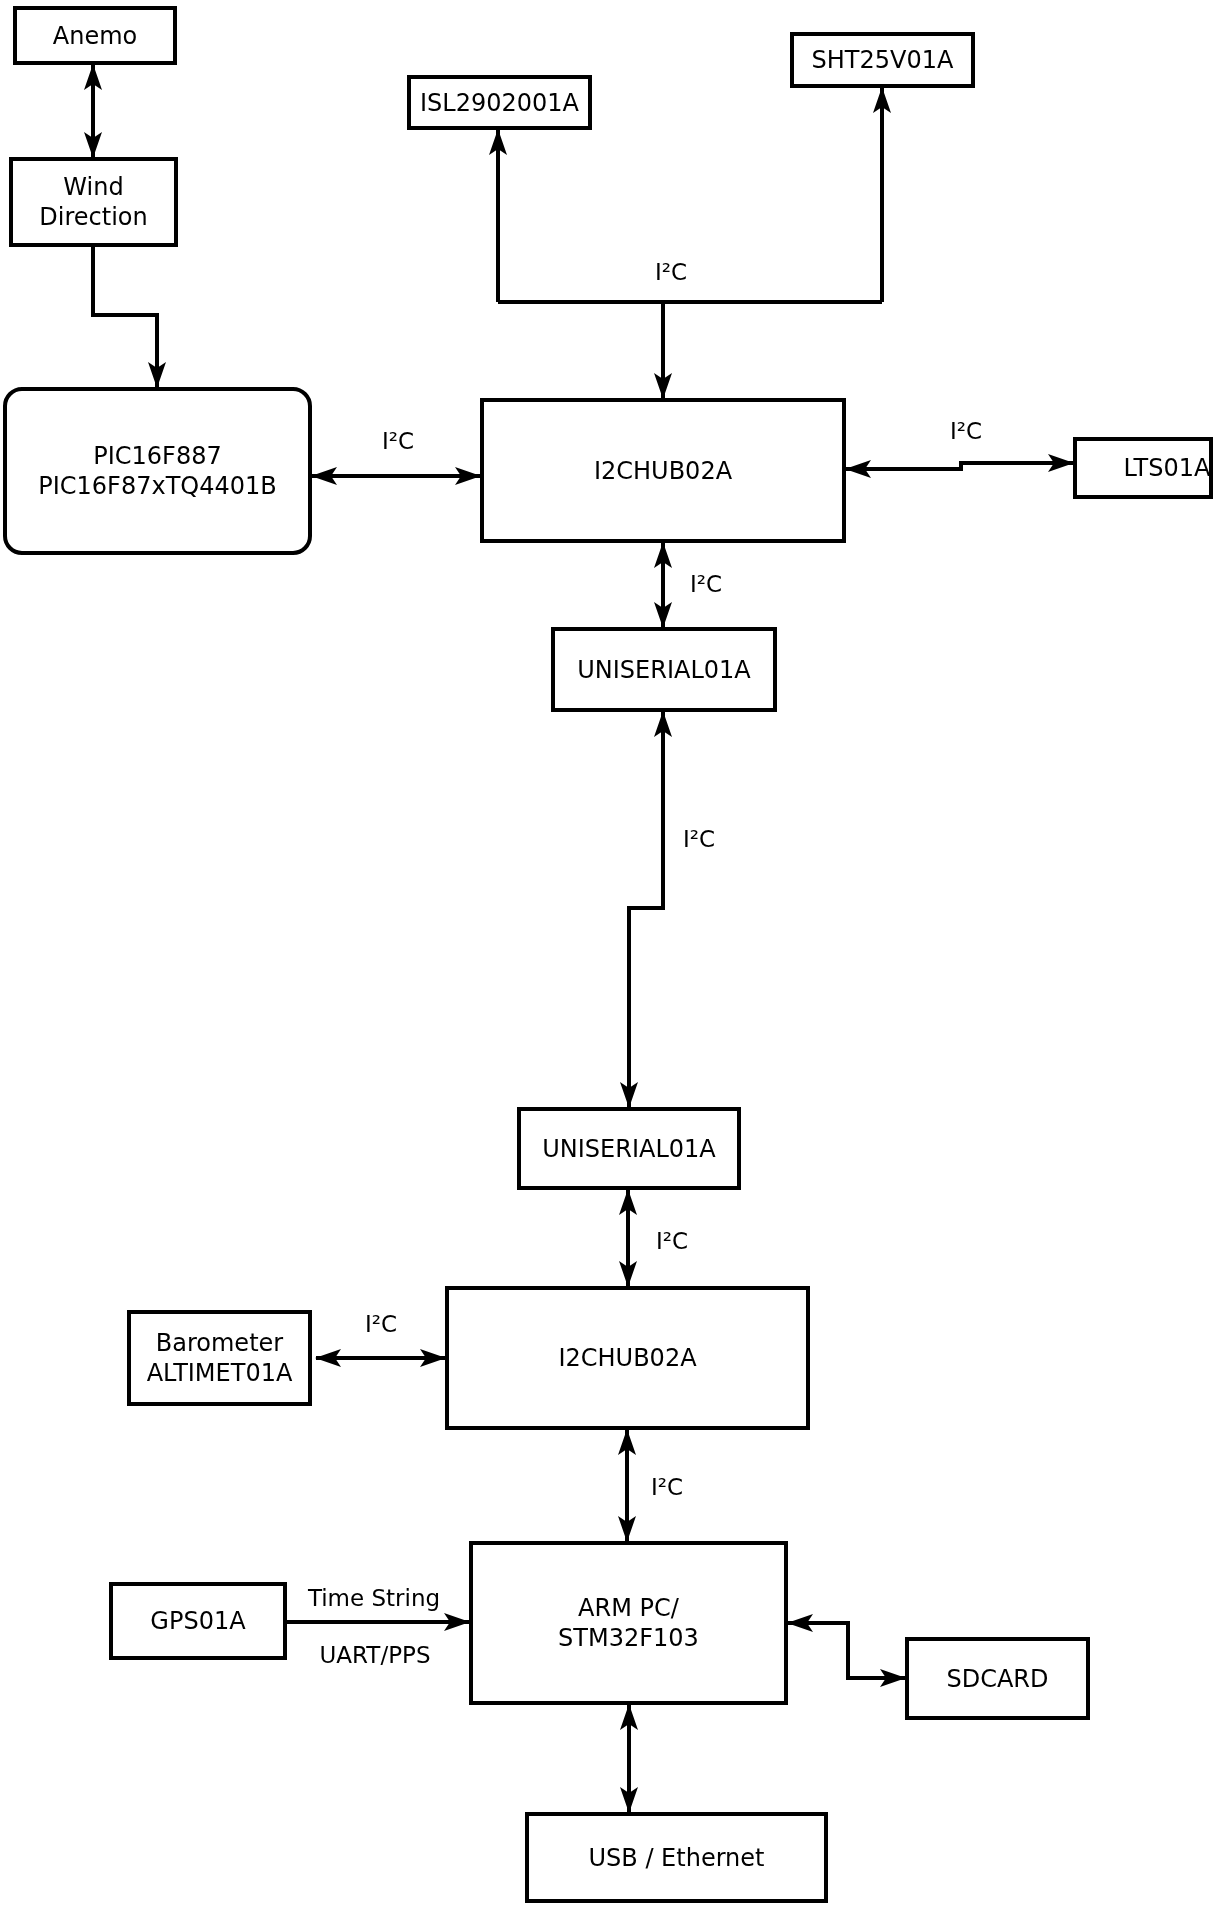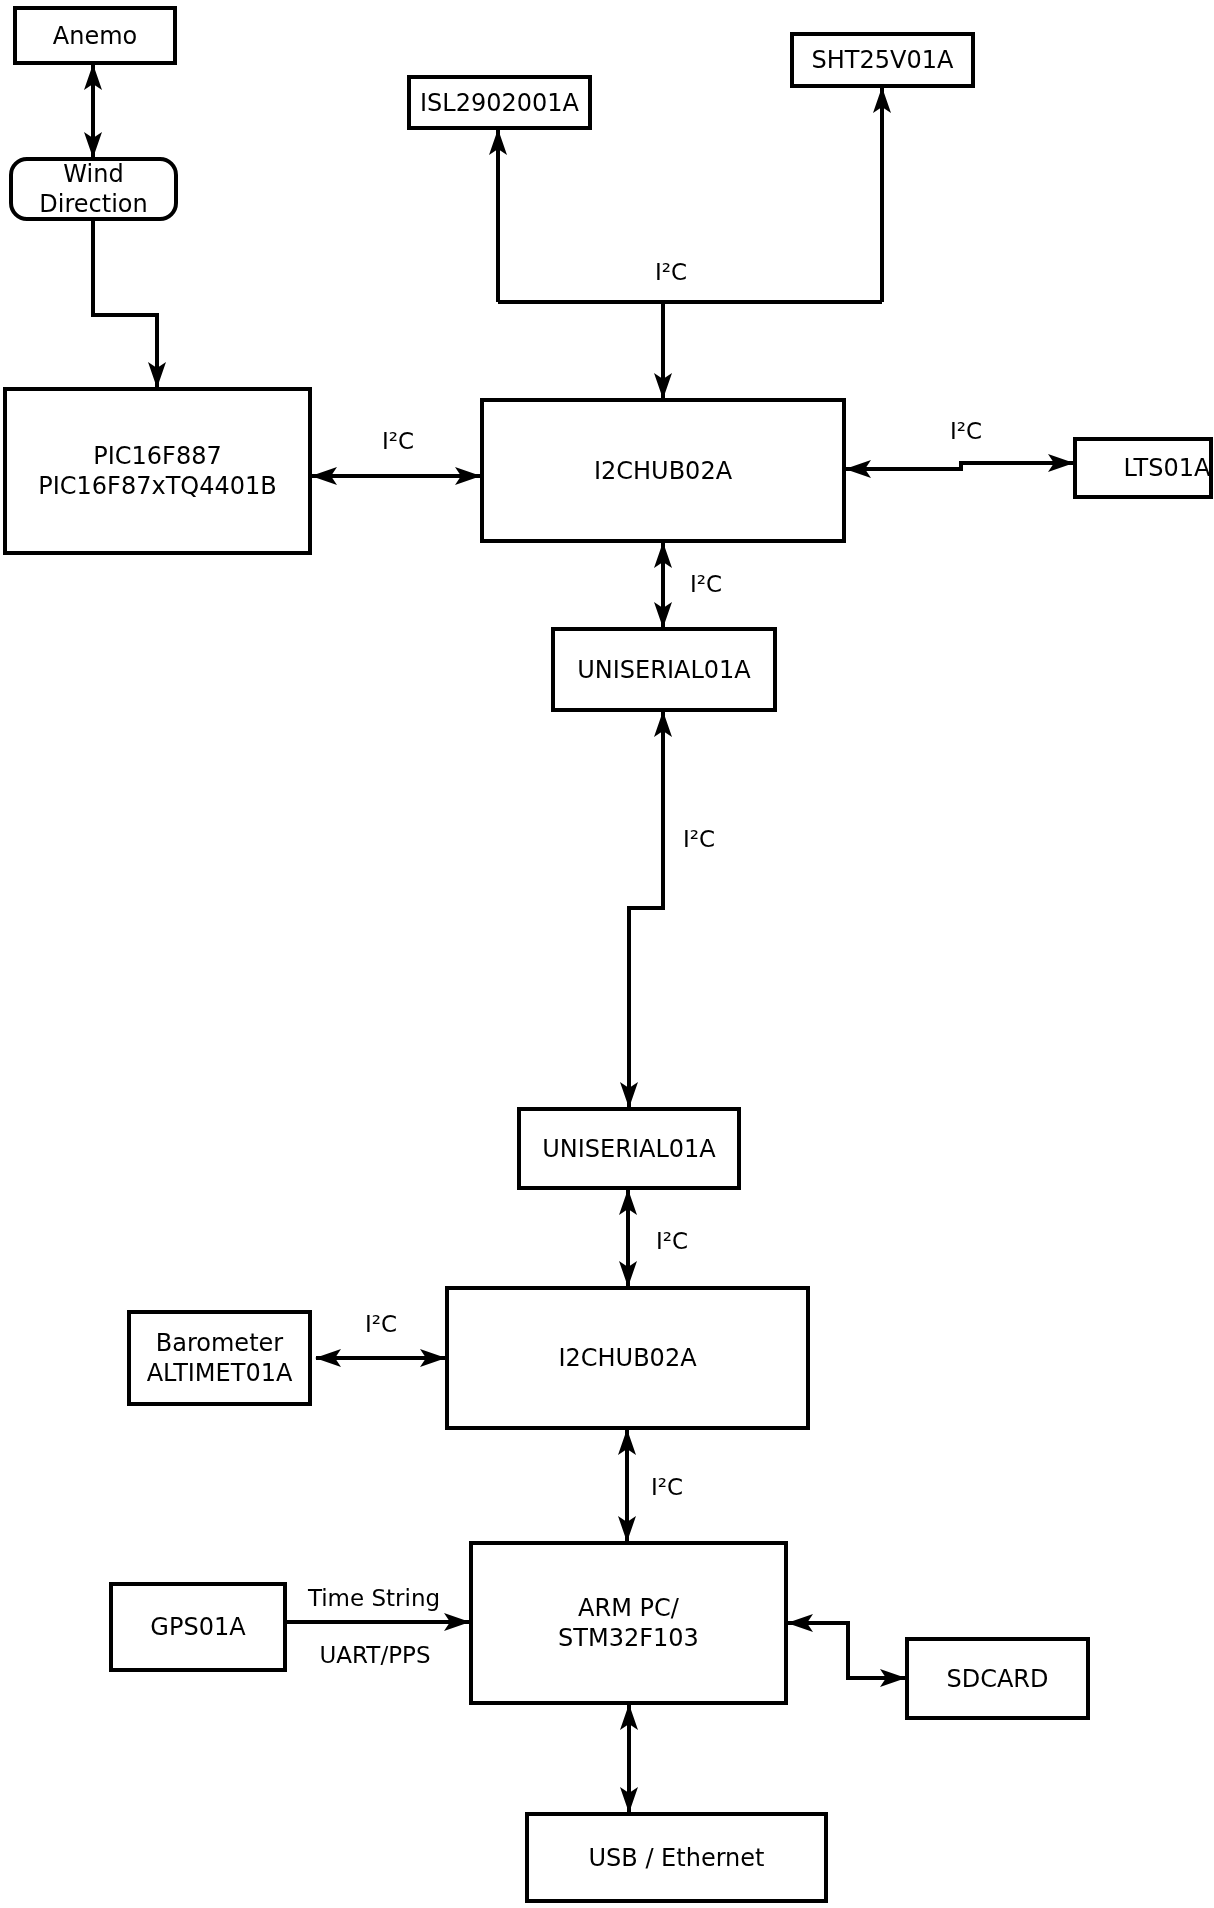--- a/index.html
+++ b/index.html
@@ -67,24 +67,24 @@
     <polyline points="628,1190 628,1286" marker-start="url(#arrow)" marker-end="url(#arrow)"></polyline>
     <polyline points="316,1358 445,1358" marker-start="url(#arrow)" marker-end="url(#arrow)"></polyline>
     <polyline points="627,1430 627,1541" marker-start="url(#arrow)" marker-end="url(#arrow)"></polyline>
     <polyline points="287,1622 469,1622" marker-end="url(#arrow)"></polyline>
     <polyline points="788,1623 848,1623 848,1678 905,1678" marker-start="url(#arrow)" marker-end="url(#arrow)"></polyline>
     <polyline points="629,1705 629,1812" marker-start="url(#arrow)" marker-end="url(#arrow)"></polyline>
   </svg>
 
   <div class="node" style="left:13px; top:6px; width:164px; height:59px;">Anemo</div>
 
-  <div class="node" style="left:9px; top:157px; width:169px; height:64px;border-radius:18px;">Wind
+  <div class="node" style="left:9px; top:157px; width:169px; height:90px;">Wind
 Direction</div>
 
-  <div class="node" style="left:3px; top:387px; width:309px; height:168px;">PIC16F887
+  <div class="node" style="left:3px; top:387px; width:309px; height:168px;border-radius:19px;">PIC16F887
 PIC16F87xTQ4401B</div>
 
   <div class="node" style="left:407px; top:75px; width:185px; height:55px;">ISL2902001A</div>
 
   <div class="node" style="left:790px; top:32px; width:185px; height:56px;">SHT25V01A</div>
 
   <div class="node" style="left:480px; top:398px; width:366px; height:145px;">I2CHUB02A</div>
 
   <div class="node" style="left:1073px; top:437px; width:140px; height:62px;padding-left:48px;">LTS01A</div>
 
@@ -93,21 +93,21 @@
   <div class="node" style="left:517px; top:1107px; width:224px; height:83px;">UNISERIAL01A</div>
 
   <div class="node" style="left:445px; top:1286px; width:365px; height:144px;">I2CHUB02A</div>
 
   <div class="node" style="left:127px; top:1310px; width:185px; height:96px;">Barometer
 ALTIMET01A</div>
 
   <div class="node" style="left:469px; top:1541px; width:319px; height:164px;">ARM PC/
 STM32F103</div>
 
-  <div class="node" style="left:109px; top:1582px; width:178px; height:90px;">GPS01A</div>
+  <div class="node" style="left:109px; top:1582px; width:178px; height:78px;">GPS01A</div>
 
   <div class="node" style="left:905px; top:1637px; width:185px; height:83px;">SDCARD</div>
 
   <div class="node" style="left:477px; top:1812px; width:303px; height:91px;margin-left:48px;">USB / Ethernet</div>
 
   <div class="edge-label" style="left:671px; top:272px;">I²C</div>
 
   <div class="edge-label" style="left:398px; top:441px;">I²C</div>
 
   <div class="edge-label" style="left:966px; top:431px;">I²C</div>

